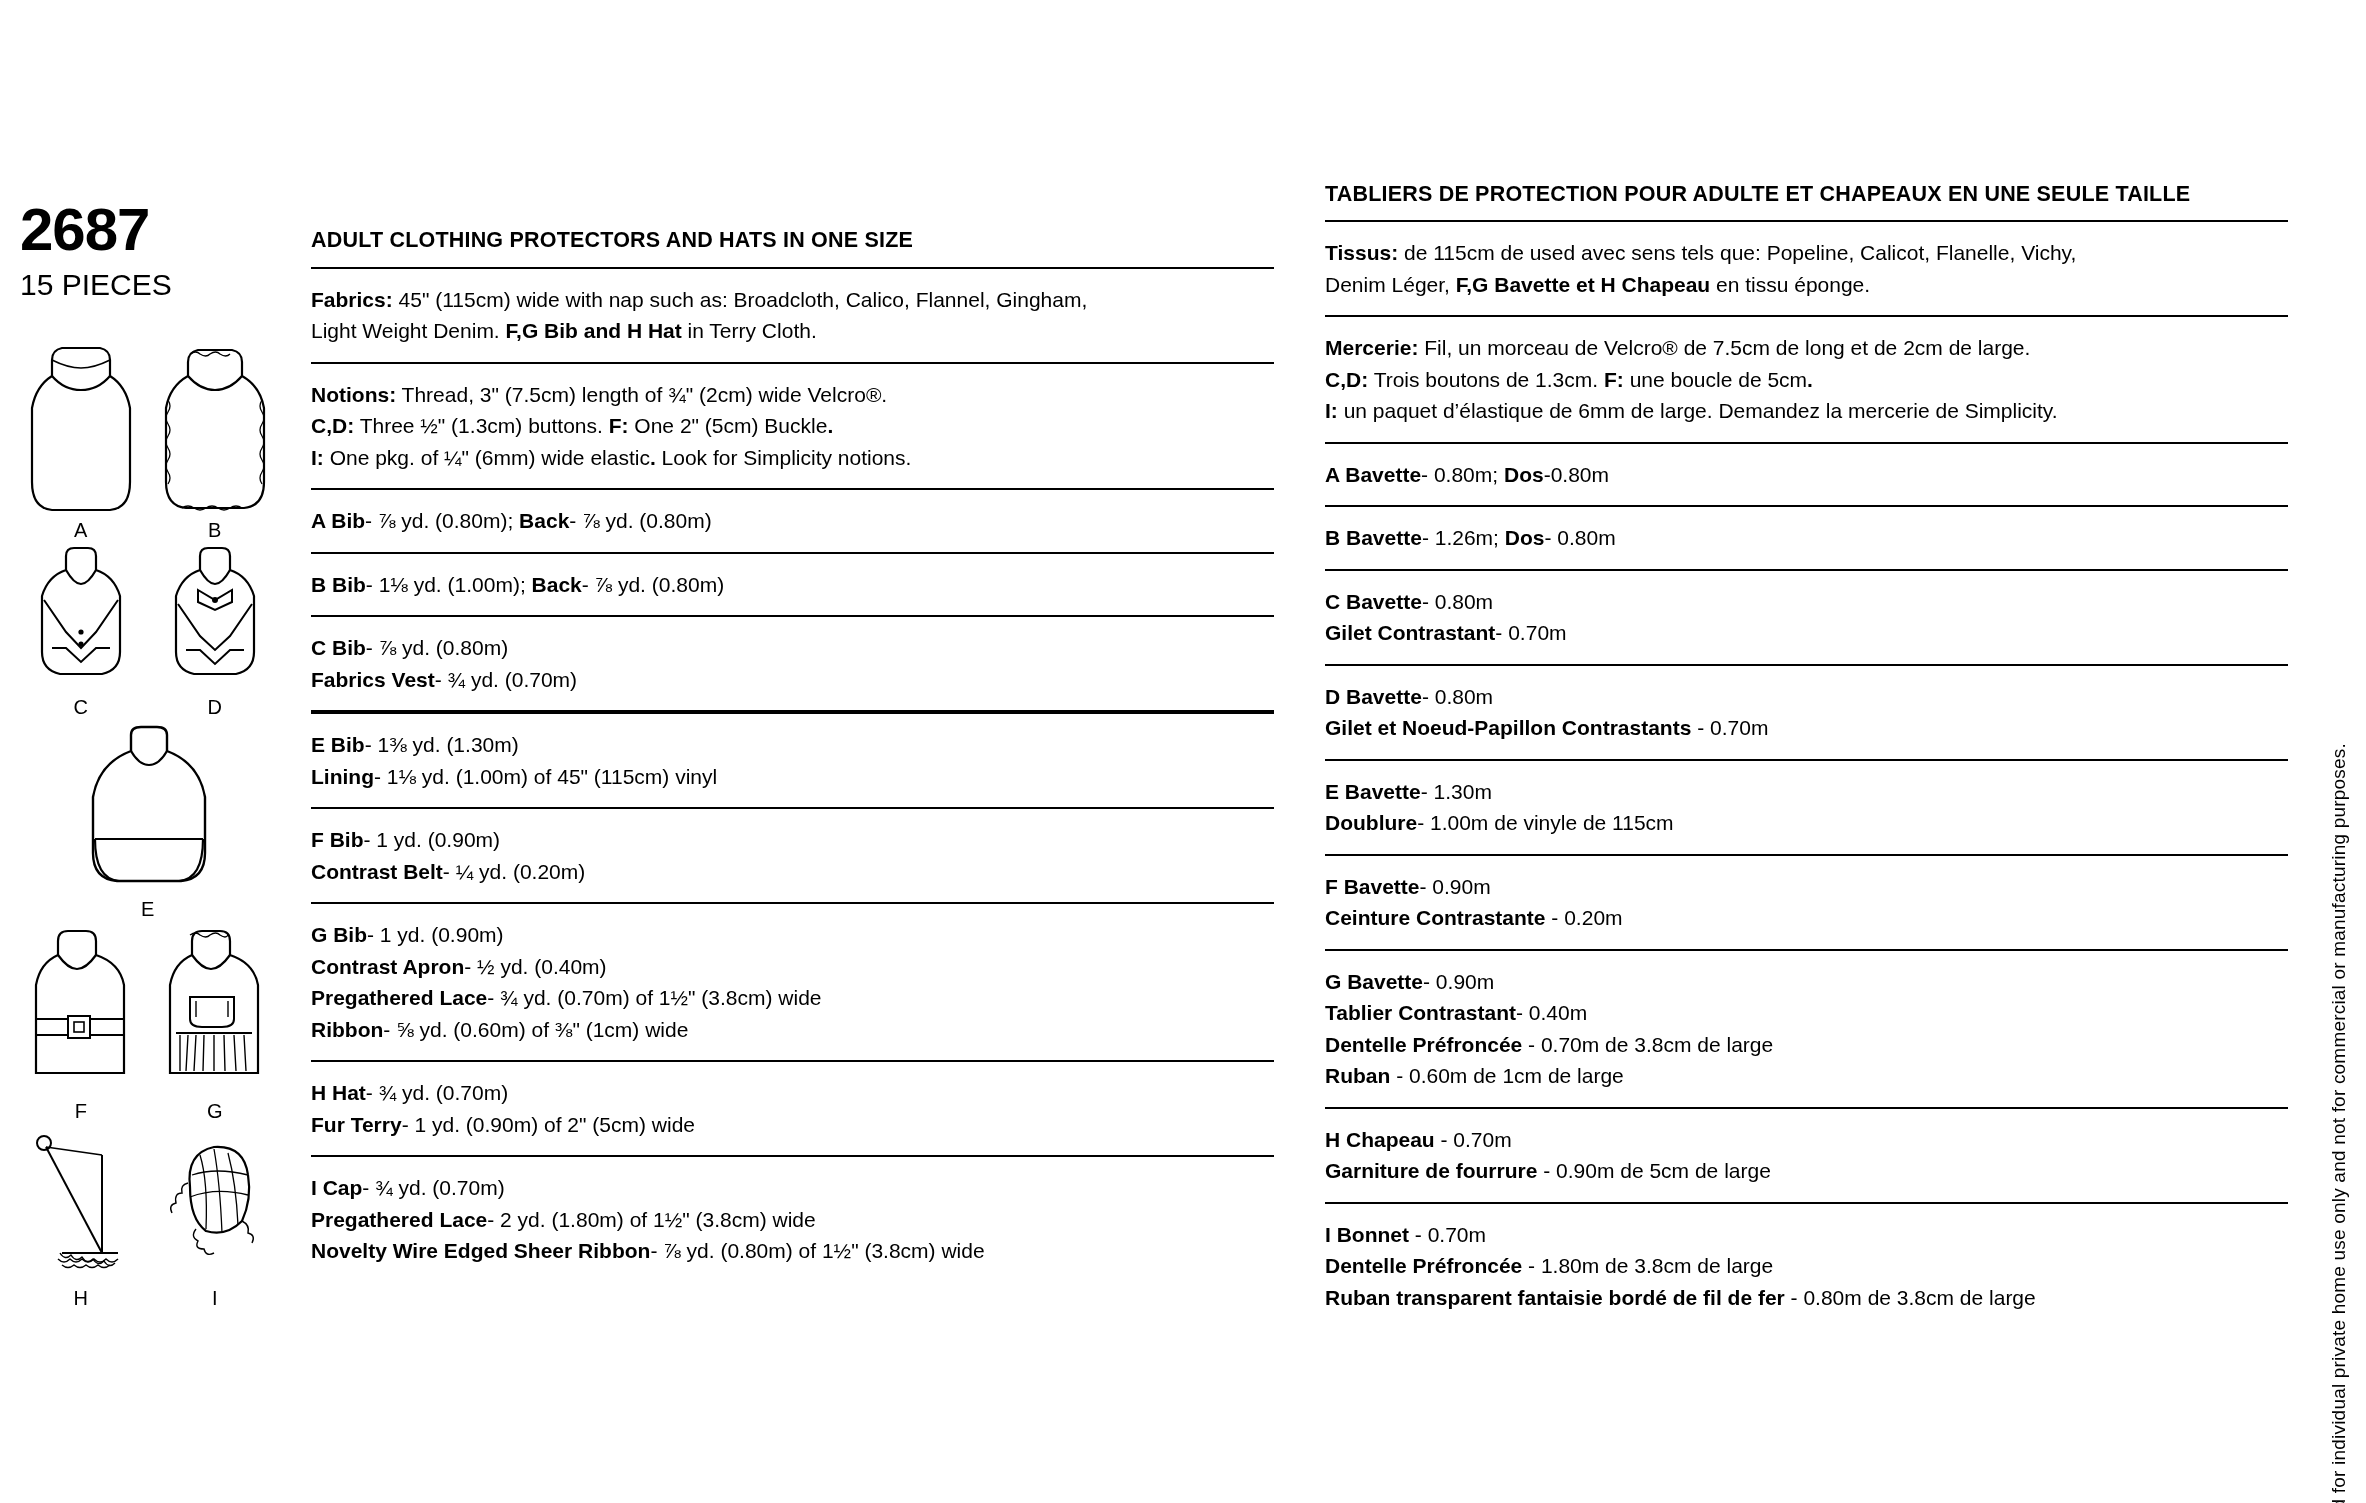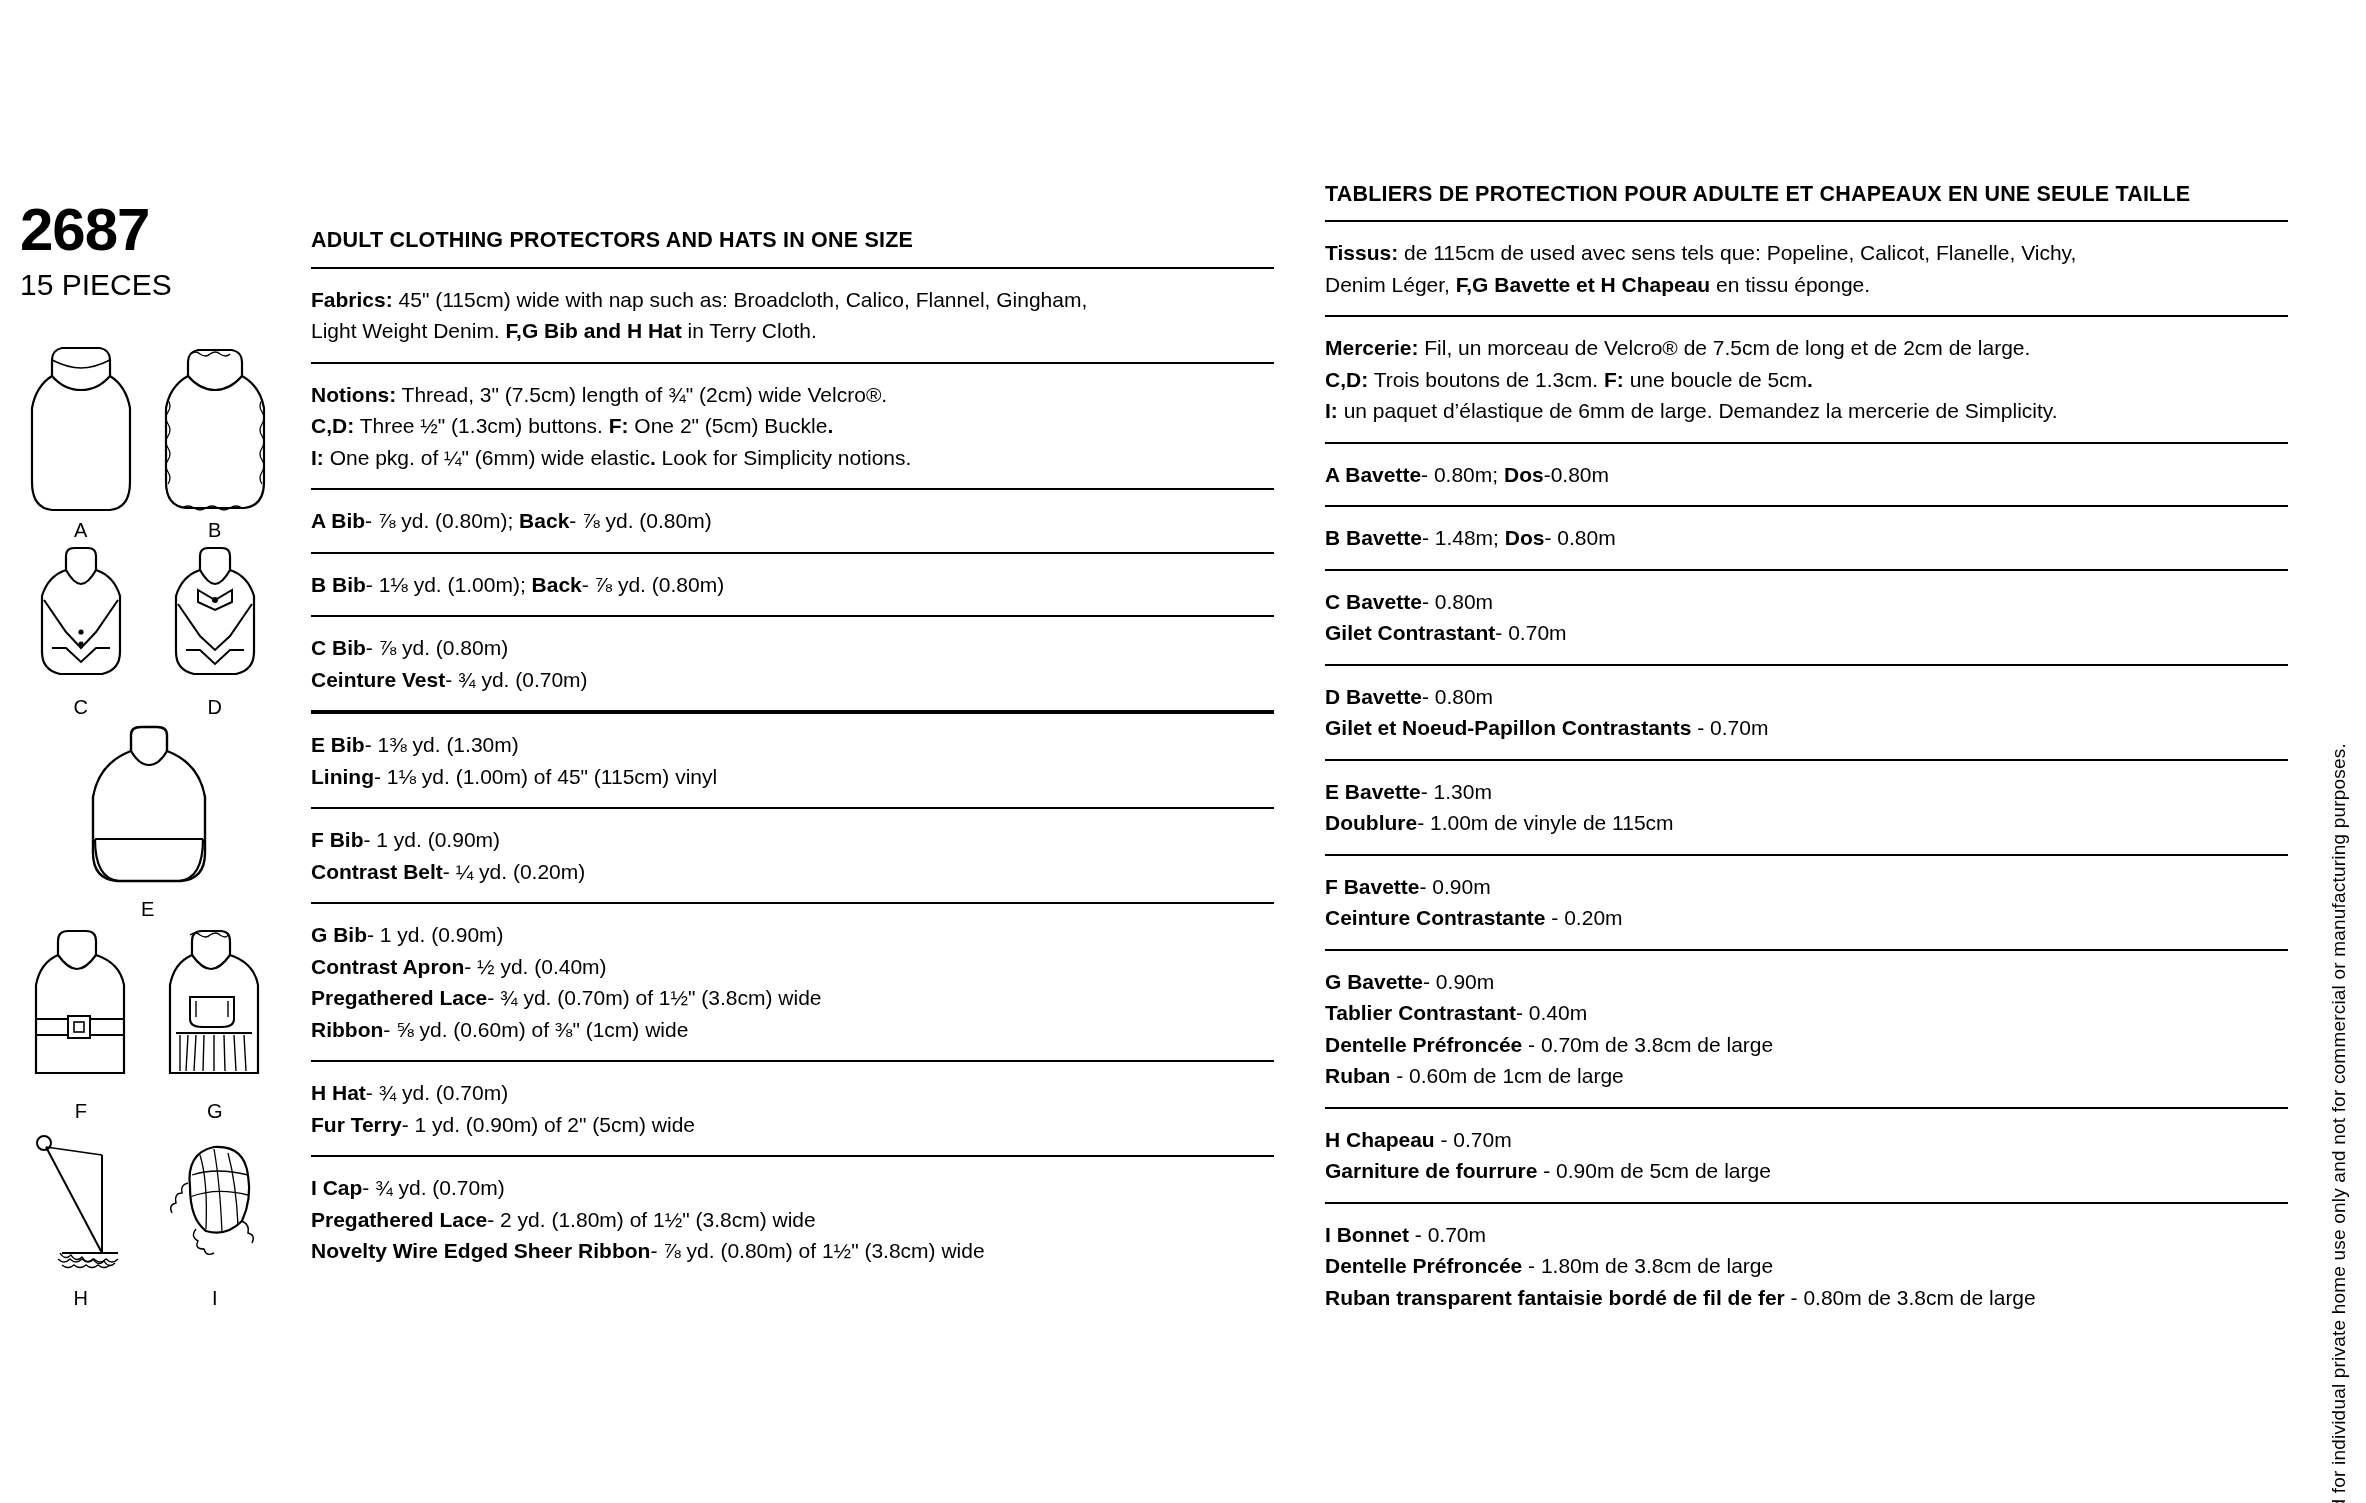--- a/index.html
+++ b/index.html
@@ -281,21 +281,21 @@
         <div class="block">
           <p><b>A Bib</b><span>- ⅞ yd. (0.80m); </span><b>Back</b><span>- ⅞ yd. (0.80m)</span></p>
         </div>
         <hr class="hr">
         <div class="block">
           <p><b>B Bib</b><span>- 1⅛ yd. (1.00m); </span><b>Back</b><span>- ⅞ yd. (0.80m)</span></p>
         </div>
         <hr class="hr">
         <div class="block">
           <p><b>C Bib</b><span>- ⅞ yd. (0.80m)</span></p>
-          <p><b>Ceinture Vest</b><span>- ¾ yd. (0.70m)</span></p>
+          <p><b>Fabrics Vest</b><span>- ¾ yd. (0.70m)</span></p>
         </div>
         <hr class="hr">
         <hr class="hr">
         <div class="block">
           <p><b>E Bib</b><span>- 1⅜ yd. (1.30m)</span></p>
           <p><b>Lining</b><span>- 1⅛ yd. (1.00m) of 45" (115cm) vinyl</span></p>
         </div>
         <hr class="hr">
         <div class="block">
           <p><b>F Bib</b><span>- 1 yd. (0.90m)</span></p>
@@ -335,21 +335,21 @@
           <p><b>Mercerie:</b><span> Fil, un morceau de Velcro® de 7.5cm de long et de 2cm de large.</span></p>
           <p><b>C,D:</b><span> Trois boutons de 1.3cm. </span><b>F:</b><span> une boucle de 5cm</span><b>.</b></p>
           <p><b>I:</b><span> un paquet d’élastique de 6mm de large. Demandez la mercerie de Simplicity.</span></p>
         </div>
         <hr class="hr">
         <div class="block">
           <p><b>A Bavette</b><span>- 0.80m; </span><b>Dos</b><span>-0.80m</span></p>
         </div>
         <hr class="hr">
         <div class="block">
-          <p><b>B Bavette</b><span>- 1.48m; </span><b>Dos</b><span>- 0.80m</span></p>
+          <p><b>B Bavette</b><span>- 1.26m; </span><b>Dos</b><span>- 0.80m</span></p>
         </div>
         <hr class="hr">
         <div class="block">
           <p><b>C Bavette</b><span>- 0.80m</span></p>
           <p><b>Gilet Contrastant</b><span>- 0.70m</span></p>
         </div>
         <hr class="hr">
         <div class="block">
           <p><b>D Bavette</b><span>- 0.80m</span></p>
           <p><b>Gilet et Noeud-Papillon Contrastants</b><span> - 0.70m</span></p>

